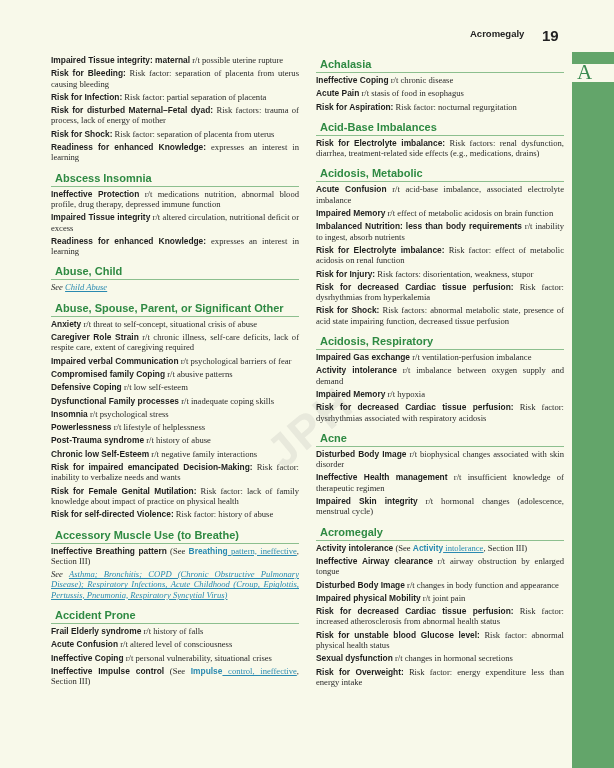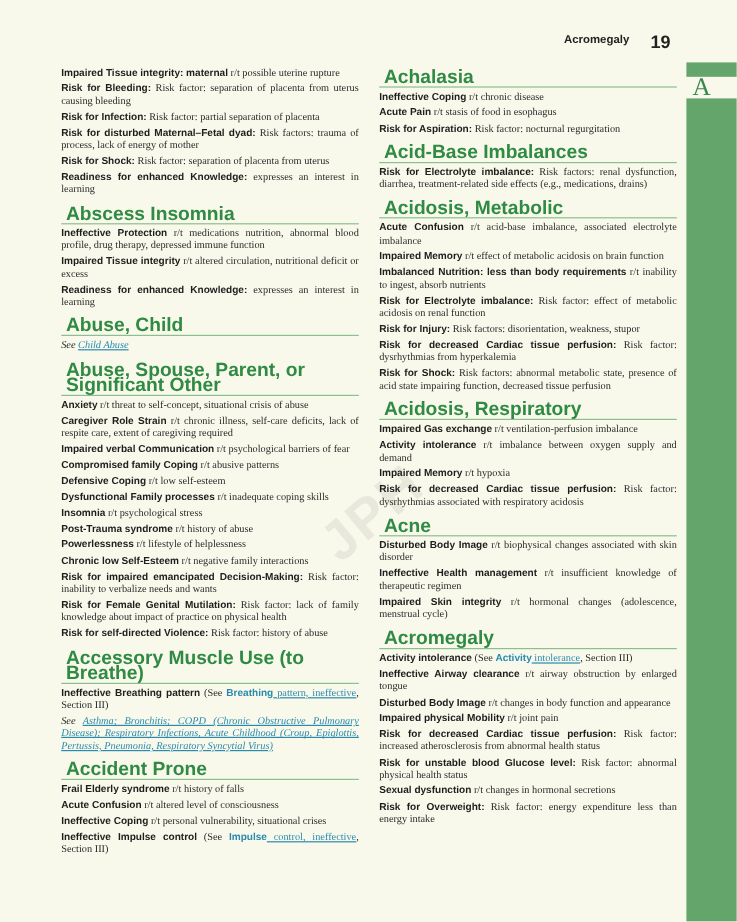--- a/index.html
+++ b/index.html
@@ -19,21 +19,21 @@
   .tab-top { position:absolute; left:572px; top:52px; width:42px; height:12px; background:#63a56a; }
   .tab-letter { position:absolute; left:572px; top:60px; width:42px; height:24px;
     font-family:"Liberation Serif", serif; font-size:21px; color:#3a8a50; text-align:left; padding-left:5px; box-sizing:border-box; }
   .tab-band { position:absolute; left:572px; top:82px; width:42px; bottom:0; background:#63a56a; }
   .col { position:absolute; top:55px; width:248px; font-size:8.6px; line-height:10.3px; }
   .col.left { left:51px; }
   .col.right { left:316px; }
   .entry { margin:0 0 3px 0; text-align:justify; }
   .entry b { font-family:"Liberation Sans", sans-serif; font-weight:bold; font-size:8.4px; color:#1e1e1e; }
   .heading {
-    font-family:"Liberation Sans", sans-serif; font-weight:bold; font-size:16px;
+    font-family:"Liberation Sans", sans-serif; font-weight:bold; font-size:11px;
     color:#2f8a43; padding:4px 0 1px 4px; margin:5px 0 2px 0;
     border-bottom:1.5px solid #8cbf8e; line-height:13px;
   }
   .see { font-style:italic; color:#2a2a2a; margin:0 0 3px 0; text-align:justify; }
   .link { color:#2a8ab0;text-decoration:underline; }
   .linkb { color:#2a8ab0; font-family:"Liberation Sans", sans-serif; font-weight:bold; font-size:8.4px; }
   .watermark {
     position:absolute; left:262px; top:400px; font-family:"Liberation Sans", sans-serif;
     font-weight:bold; font-size:46px; color:rgba(120,120,120,0.12); transform:rotate(-40deg);
     letter-spacing:2px; pointer-events:none;
@@ -72,22 +72,22 @@
   <p class="see"><span>See </span><span class="link">Child Abuse</span></p>
 
   <div class="heading">Abuse, Spouse, Parent, or Significant Other</div>
   <p class="entry"><b>Anxiety</b><span> r/t threat to self-concept, situational crisis of abuse</span></p>
   <p class="entry"><b>Caregiver Role Strain</b><span> r/t chronic illness, self-care deficits, lack of respite care, extent of caregiving required</span></p>
   <p class="entry"><b>Impaired verbal Communication</b><span> r/t psychological barriers of fear</span></p>
   <p class="entry"><b>Compromised family Coping</b><span> r/t abusive patterns</span></p>
   <p class="entry"><b>Defensive Coping</b><span> r/t low self-esteem</span></p>
   <p class="entry"><b>Dysfunctional Family processes</b><span> r/t inadequate coping skills</span></p>
   <p class="entry"><b>Insomnia</b><span> r/t psychological stress</span></p>
+  <p class="entry"><b>Powerlessness</b><span> r/t lifestyle of helplessness</span></p>
   <p class="entry"><b>Post-Trauma syndrome</b><span> r/t history of abuse</span></p>
-  <p class="entry"><b>Powerlessness</b><span> r/t lifestyle of helplessness</span></p>
   <p class="entry"><b>Chronic low Self-Esteem</b><span> r/t negative family interactions</span></p>
   <p class="entry"><b>Risk for impaired emancipated Decision-Making:</b><span> Risk factor: inability to verbalize needs and wants</span></p>
   <p class="entry"><b>Risk for Female Genital Mutilation:</b><span> Risk factor: lack of family knowledge about impact of practice on physical health</span></p>
   <p class="entry"><b>Risk for self-directed Violence:</b><span> Risk factor: history of abuse</span></p>
 
   <div class="heading">Accessory Muscle Use (to Breathe)</div>
   <p class="entry"><b>Ineffective Breathing pattern</b><span> (See </span><span class="linkb">Breathing</span><span class="link"> pattern, ineffective</span><span>, Section III)</span></p>
   <p class="see"><span>See </span><span class="link">Asthma; Bronchitis; COPD (Chronic Obstructive Pulmonary Disease); Respiratory Infections, Acute Childhood (Croup, Epiglottis, Pertussis, Pneumonia, Respiratory Syncytial Virus)</span></p>
 
   <div class="heading">Accident Prone</div>

